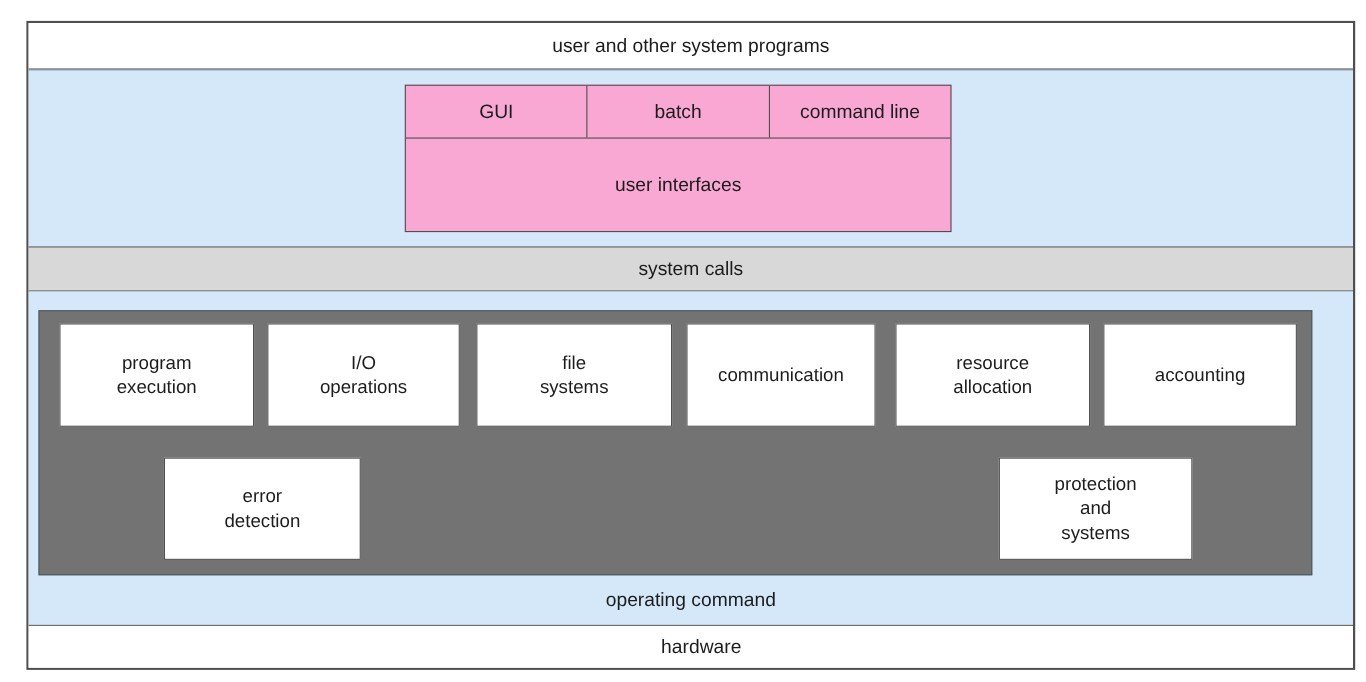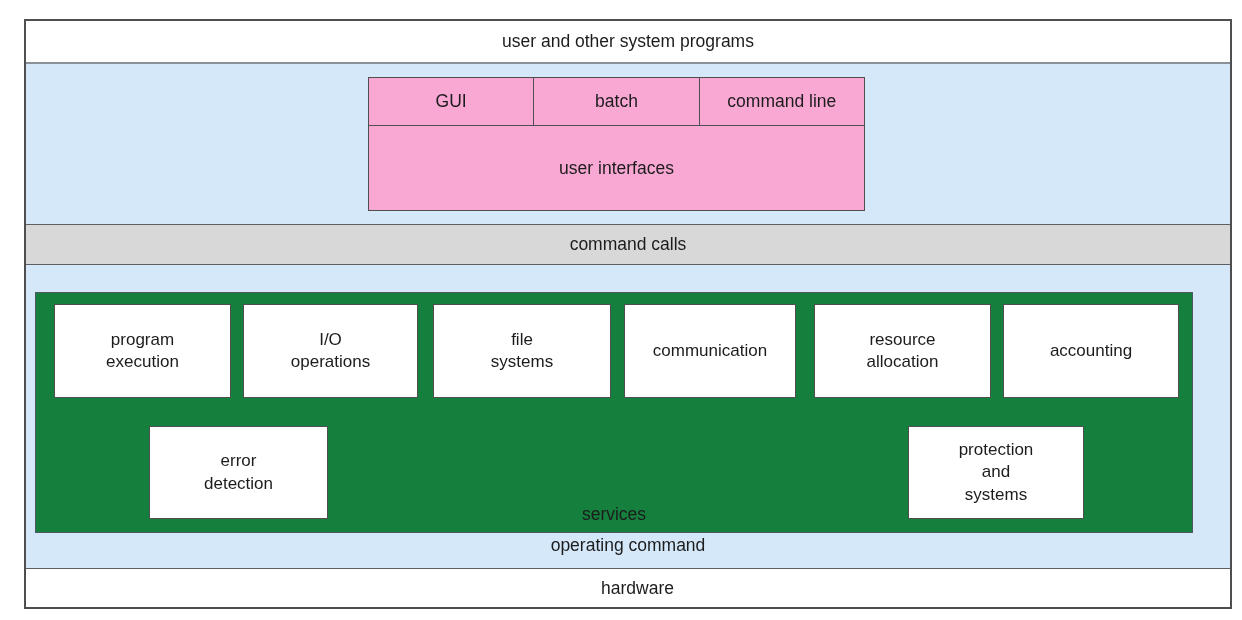--- a/index.html
+++ b/index.html
@@ -75,24 +75,24 @@
     display: flex;
     align-items: center;
     justify-content: center;
     font-size: 17.5px;
   }
 
   
   .services-panel {
     position: absolute;
     left: 9px;
-    top: 27px;
+    top: 17px;
     width: 1158px;
     height: 241px;
-    background: #15803d;
+    background: #737373;
     border: 1.5px solid #515960;
     box-sizing: border-box;
   }
   .service-box {
     position: absolute;
     background: #ffffff;
     border: 1.5px solid #4f4f4f;
     box-sizing: border-box;
     display: flex;
     align-items: center;
@@ -147,41 +147,40 @@
       <div class="ui-header">
         <div class="ui-cell">GUI</div>
         <div class="ui-cell">batch</div>
         <div class="ui-cell">command line</div>
       </div>
       <div class="ui-label-row">user interfaces</div>
     </div>
   </div>
 
   <div class="band band-system-calls">
-    <div class="band-label">command calls</div>
+    <div class="band-label">system calls</div>
   </div>
 
   <div class="band band-lower-blue">
     <div class="services-panel">
       <div class="service-box row1 box-program-execution">program
 execution</div>
       <div class="service-box row1 box-io-operations">I/O
 operations</div>
       <div class="service-box row1 box-communication">communication</div>
       <div class="service-box row1 box-file-systems">file
 systems</div>
       <div class="service-box row1 box-accounting">accounting</div>
       <div class="service-box row1 box-resource-allocation">resource
 allocation</div>
       <div class="service-box row2 box-error-detection">error
 detection</div>
       <div class="service-box row2 box-protection-security">protection
 and
 systems</div>
-      <div class="services-label">services</div>
     </div>
     <div class="os-label">operating command</div>
   </div>
 
   <div class="band band-hardware">
     <div class="band-label">hardware</div>
   </div>
 
 </div>
 

